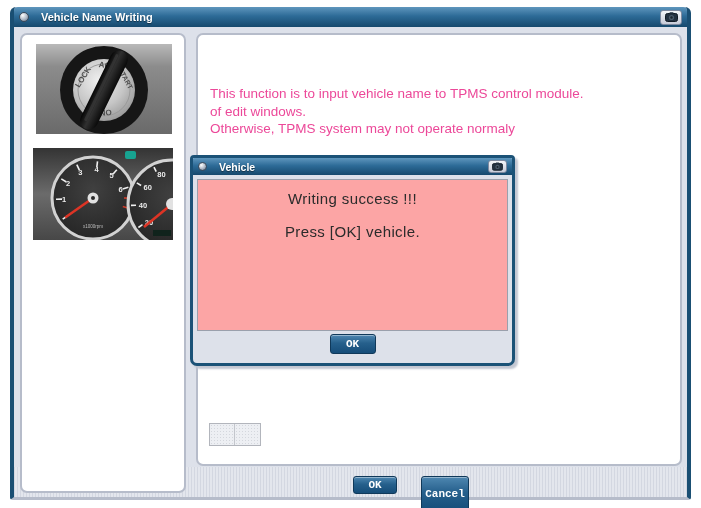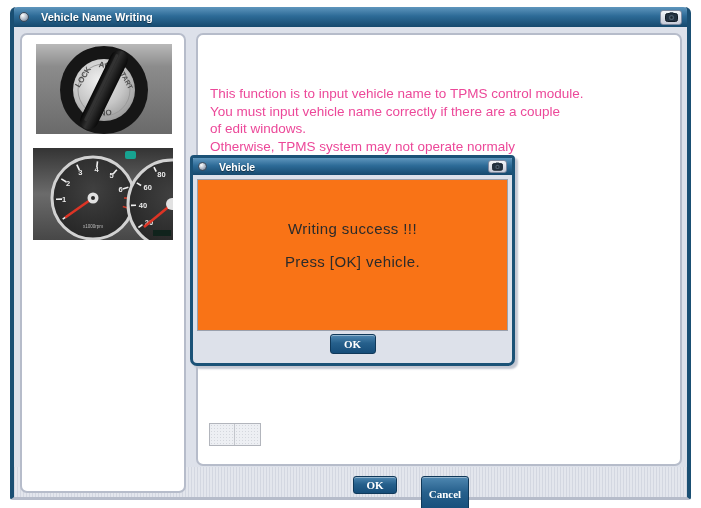--- a/index.html
+++ b/index.html
@@ -70,42 +70,42 @@
     background-image:radial-gradient(#d4d7dd 22%, transparent 23%);
     background-size:3px 3px;
   }
   .cell:first-child { border-right:1px solid #c3c6cc; }
 
   
   .btn {
     background:linear-gradient(#4e87b1 0%, #26608c 45%, #164d79 100%);
     border:1px solid #10395a; border-radius:3px;
     color:#ffffff; font-weight:bold; font-size:11px;
-    font-family:Liberation Serif, serif;
+    font-family:Liberation Mono, monospace;
     box-shadow:inset 0 1px 0 rgba(255,255,255,.4);
     cursor:pointer; text-align:center; padding:0;
   }
   .footer-ok     { position:absolute; left:339px; top:449px; width:44px; height:18px; z-index:2; }
   .footer-cancel { position:absolute; left:407px; top:449px; width:48px; height:36px; z-index:2; }
 
   
   .dialog {
     position:absolute; left:190px; top:155px; width:325px; height:211px;
     background:#dde1ea; border:3px solid #1b5277;
     border-radius:4px 4px 7px 7px;
     box-shadow:3px 3px 2px #c3c7d2;
     z-index:10;
   }
   .dialog .titlebar { height:17px; border-radius:1px 1px 0 0; }
   .dialog .titlebar .title { font-size:10.5px; }
   .dialog .sphere { width:9px; height:9px; }
   .dlg-box {
     position:absolute; left:4px; top:21px; width:311px; height:152px;
-    background:#f97316; border:1px solid #9aa0ac;
-    text-align:center; padding-top:32px;
+    background:#fca5a5; border:1px solid #9aa0ac;
+    text-align:center; padding-top:2px;
   }
   .dlg-line { font-size:15px; line-height:33px; color:#2b2b2b; letter-spacing:.4px; }
   .dlg-ok {
     position:absolute; left:50%; transform:translateX(-50%);
     bottom:9px; width:46px; height:20px;
   }
 </style>
 </head>
 <body>
 
@@ -224,21 +224,20 @@
           <line x1="139" y1="56" x2="111" y2="79" stroke="#dd3425" stroke-width="2.6"></line>
           <circle cx="139" cy="56" r="6" fill="#e2e2e2"></circle>
           <rect x="120" y="82" width="18" height="6" fill="#10231c"></rect>
         </svg>
       </div>
     </div>
 
     <div class="panel right">
       <div class="instructions">
         <div>This function is to input vehicle name to TPMS control module.</div>
-        <div>You must input vehicle name correctly if there are a couple</div>
         <div>of edit windows.</div>
         <div>Otherwise, TPMS system may not operate normaly</div>
       </div>
       <div class="cells">
         <div class="cell"></div>
         <div class="cell"></div>
       </div>
     </div>
 
     <button class="btn footer-ok">OK</button>

